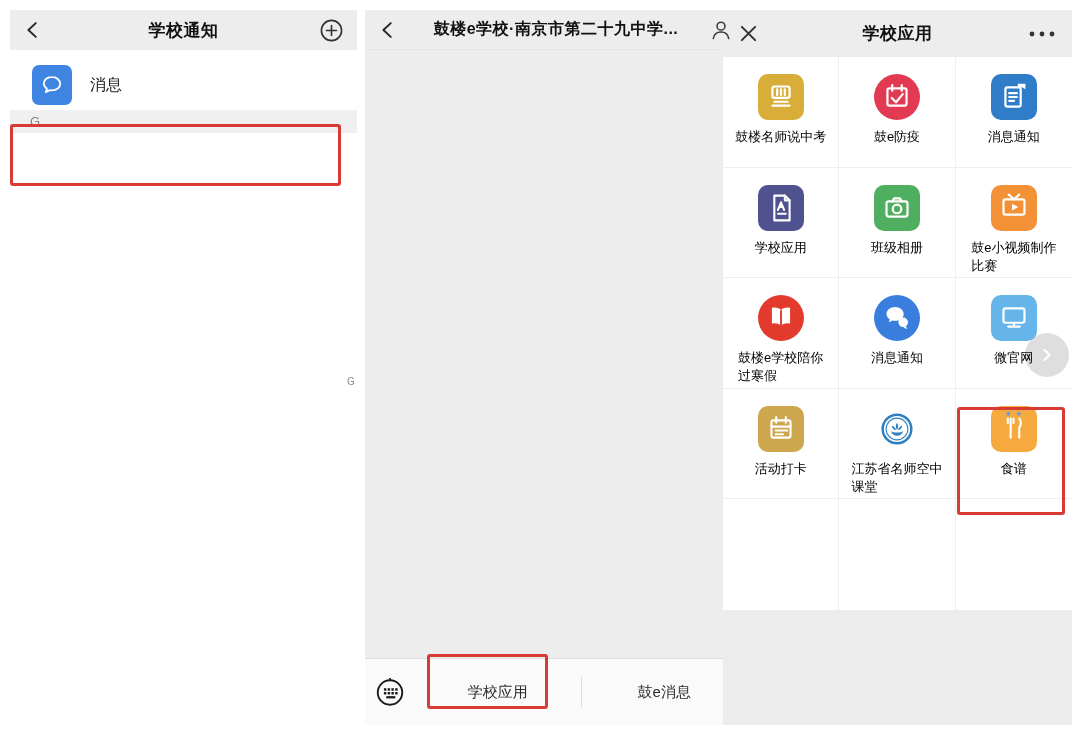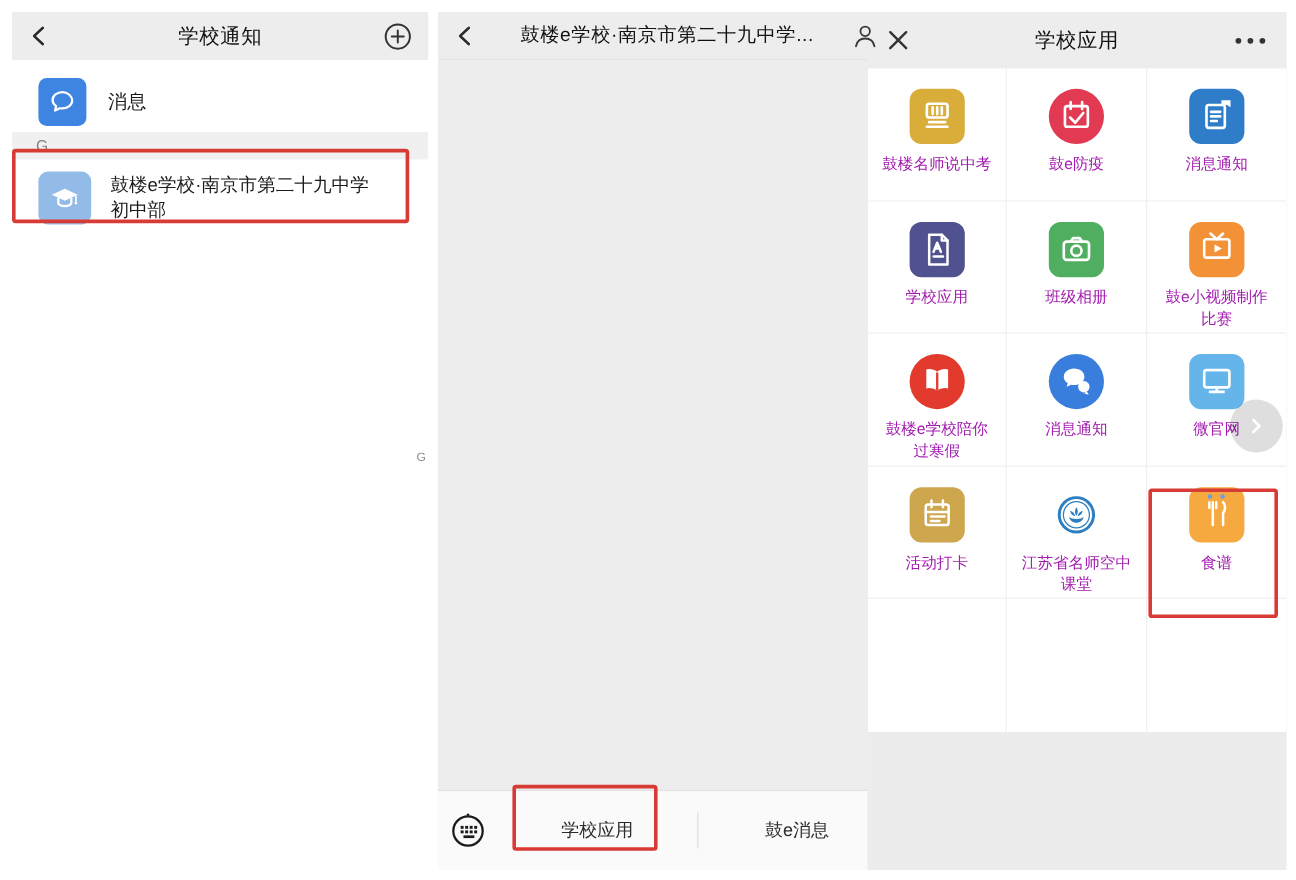--- a/index.html
+++ b/index.html
@@ -6,21 +6,21 @@
   html,body { width:1080px; height:733px; background:#ffffff;
               font-family:"Liberation Sans","DejaVu Sans",sans-serif; }
   .stage { position:relative; width:1080px; height:733px; background:#fff; overflow:hidden; }
 
   .panel { position:absolute; top:10px; overflow:hidden; }
 
   
   .hdr { position:absolute; left:0; top:0; right:0; background:#ededed;
          display:flex; align-items:center; }
   .hdr-title { position:absolute; left:0; right:0; text-align:center;
-               font-size:17px; font-weight:400; color:#111; letter-spacing:.5px; }
+               font-size:17px; font-weight:700; color:#111; letter-spacing:.5px; }
   .icon-btn { position:relative; z-index:2; display:flex; align-items:center; justify-content:center; }
 
   
   #notice-panel { left:10px; width:347px; height:715px; background:#fff; }
   #notice-panel .hdr { height:40px; }
   .row-item { position:absolute; left:0; right:0; display:flex; align-items:center; background:#fff; }
   #msg-row { top:50px; height:50px; }
   .tile-sm { width:40px; height:40px; border-radius:7px; margin-left:22px;
              display:flex; align-items:center; justify-content:center; flex:none; }
   .row-label { margin-left:18px; font-size:16px; color:#1b1b1b; }
@@ -50,22 +50,22 @@
   #apps-grid { position:absolute; top:47px; left:0; right:0; height:553px; background:#fff;
                display:grid; grid-template-columns:repeat(3,1fr); grid-template-rows:repeat(5,110.6px); }
   .cell { display:flex; flex-direction:column; align-items:center; padding-top:17px;
           border-right:1px solid #f2eeee; border-bottom:1px solid #f2eeee; cursor:pointer; }
   .cell:nth-child(3n) { border-right:none; }
   .cell:nth-child(n+13) { border-bottom:none; }
   .tile { width:46px; height:46px; border-radius:10px; flex:none;
           display:flex; align-items:center; justify-content:center; }
   .tile.circle { border-radius:50%; }
   .tile.logo { background:#fff; }
-  .cell-label { margin-top:8px; max-width:104px; text-align:center;
-                font-size:13px; color:#a21caf; line-height:18px; }
+  .cell-label { margin-top:8px; max-width:104px; text-align:left;
+                font-size:13px; color:#000000; line-height:18px; }
   .cell-label span { display:block; }
   #apps-footer { position:absolute; left:0; right:0; top:600px; bottom:0; background:#ececec; }
   #next-bubble { position:absolute; left:302px; top:323px; width:44px; height:44px; border-radius:50%;
                  background:rgba(0,0,0,.13); display:flex; align-items:center; justify-content:center; }
 
   
   .anno { position:absolute; border:3px solid #d83a34; border-radius:3px; pointer-events:none; }
   #anno-school { left:10px; top:124px; width:331px; height:62px; }
   #anno-menu   { left:427px; top:654px; width:121px; height:55px; }
   #anno-app    { left:957px; top:407px; width:108px; height:108px; }
@@ -99,34 +99,20 @@
             <path d="M22 10c-6.6 0-12 4.3-12 9.6 0 3 1.7 5.7 4.4 7.4L13 32.5l5.8-2.9c1 .2 2.1.3 3.2.3 6.6 0 12-4.3 12-9.6S28.6 10 22 10z" fill="none" stroke="#fff" stroke-width="2.7" stroke-linejoin="round"></path>
           </svg>
       </div>
       <div class="row-label">消息</div>
     </div>
 
     <div id="section-strip">
       <span>G</span>
     </div>
 
-    <div class="row-item" id="school-row">
-      <div class="tile-sm" style="border-radius: 8px; width: 44px; height: 44px; background: rgb(147, 187, 232);">
-        <svg width="34" height="34" viewBox="0 0 44 44">
-          <path d="M22 12L8 18.5l14 6.5 14-6.5z" fill="#fff"></path>
-          <path d="M15 22v5.5c0 1.9 3.2 3.3 7 3.3s7-1.4 7-3.3V22" fill="none" stroke="#fff" stroke-width="2.5"></path>
-          <path d="M34 19.5v6.5" stroke="#fff" stroke-width="1.8"></path>
-            <circle cx="34" cy="27.5" r="1.5" fill="#fff"></circle>
-        </svg>
-      </div>
-      <div class="two-line">
-        <span>鼓楼e学校·南京市第二十九中学</span>
-        <span>初中部</span>
-      </div>
-    </div>
 
     <div id="index-g">G</div>
   </div>
 
   <div class="panel" id="chat-panel">
     <div class="hdr">
       <div class="hdr-title">鼓楼e学校·南京市第二十九中学...</div>
       <div class="icon-btn" style="margin-left:12px;">
         <svg width="22" height="22" viewBox="0 0 24 24">
             <path d="M15 4.5l-8 7.5 8 7.5" stroke="#2a2a2a" stroke-width="2.2" fill="none" stroke-linecap="round" stroke-linejoin="round"></path>

